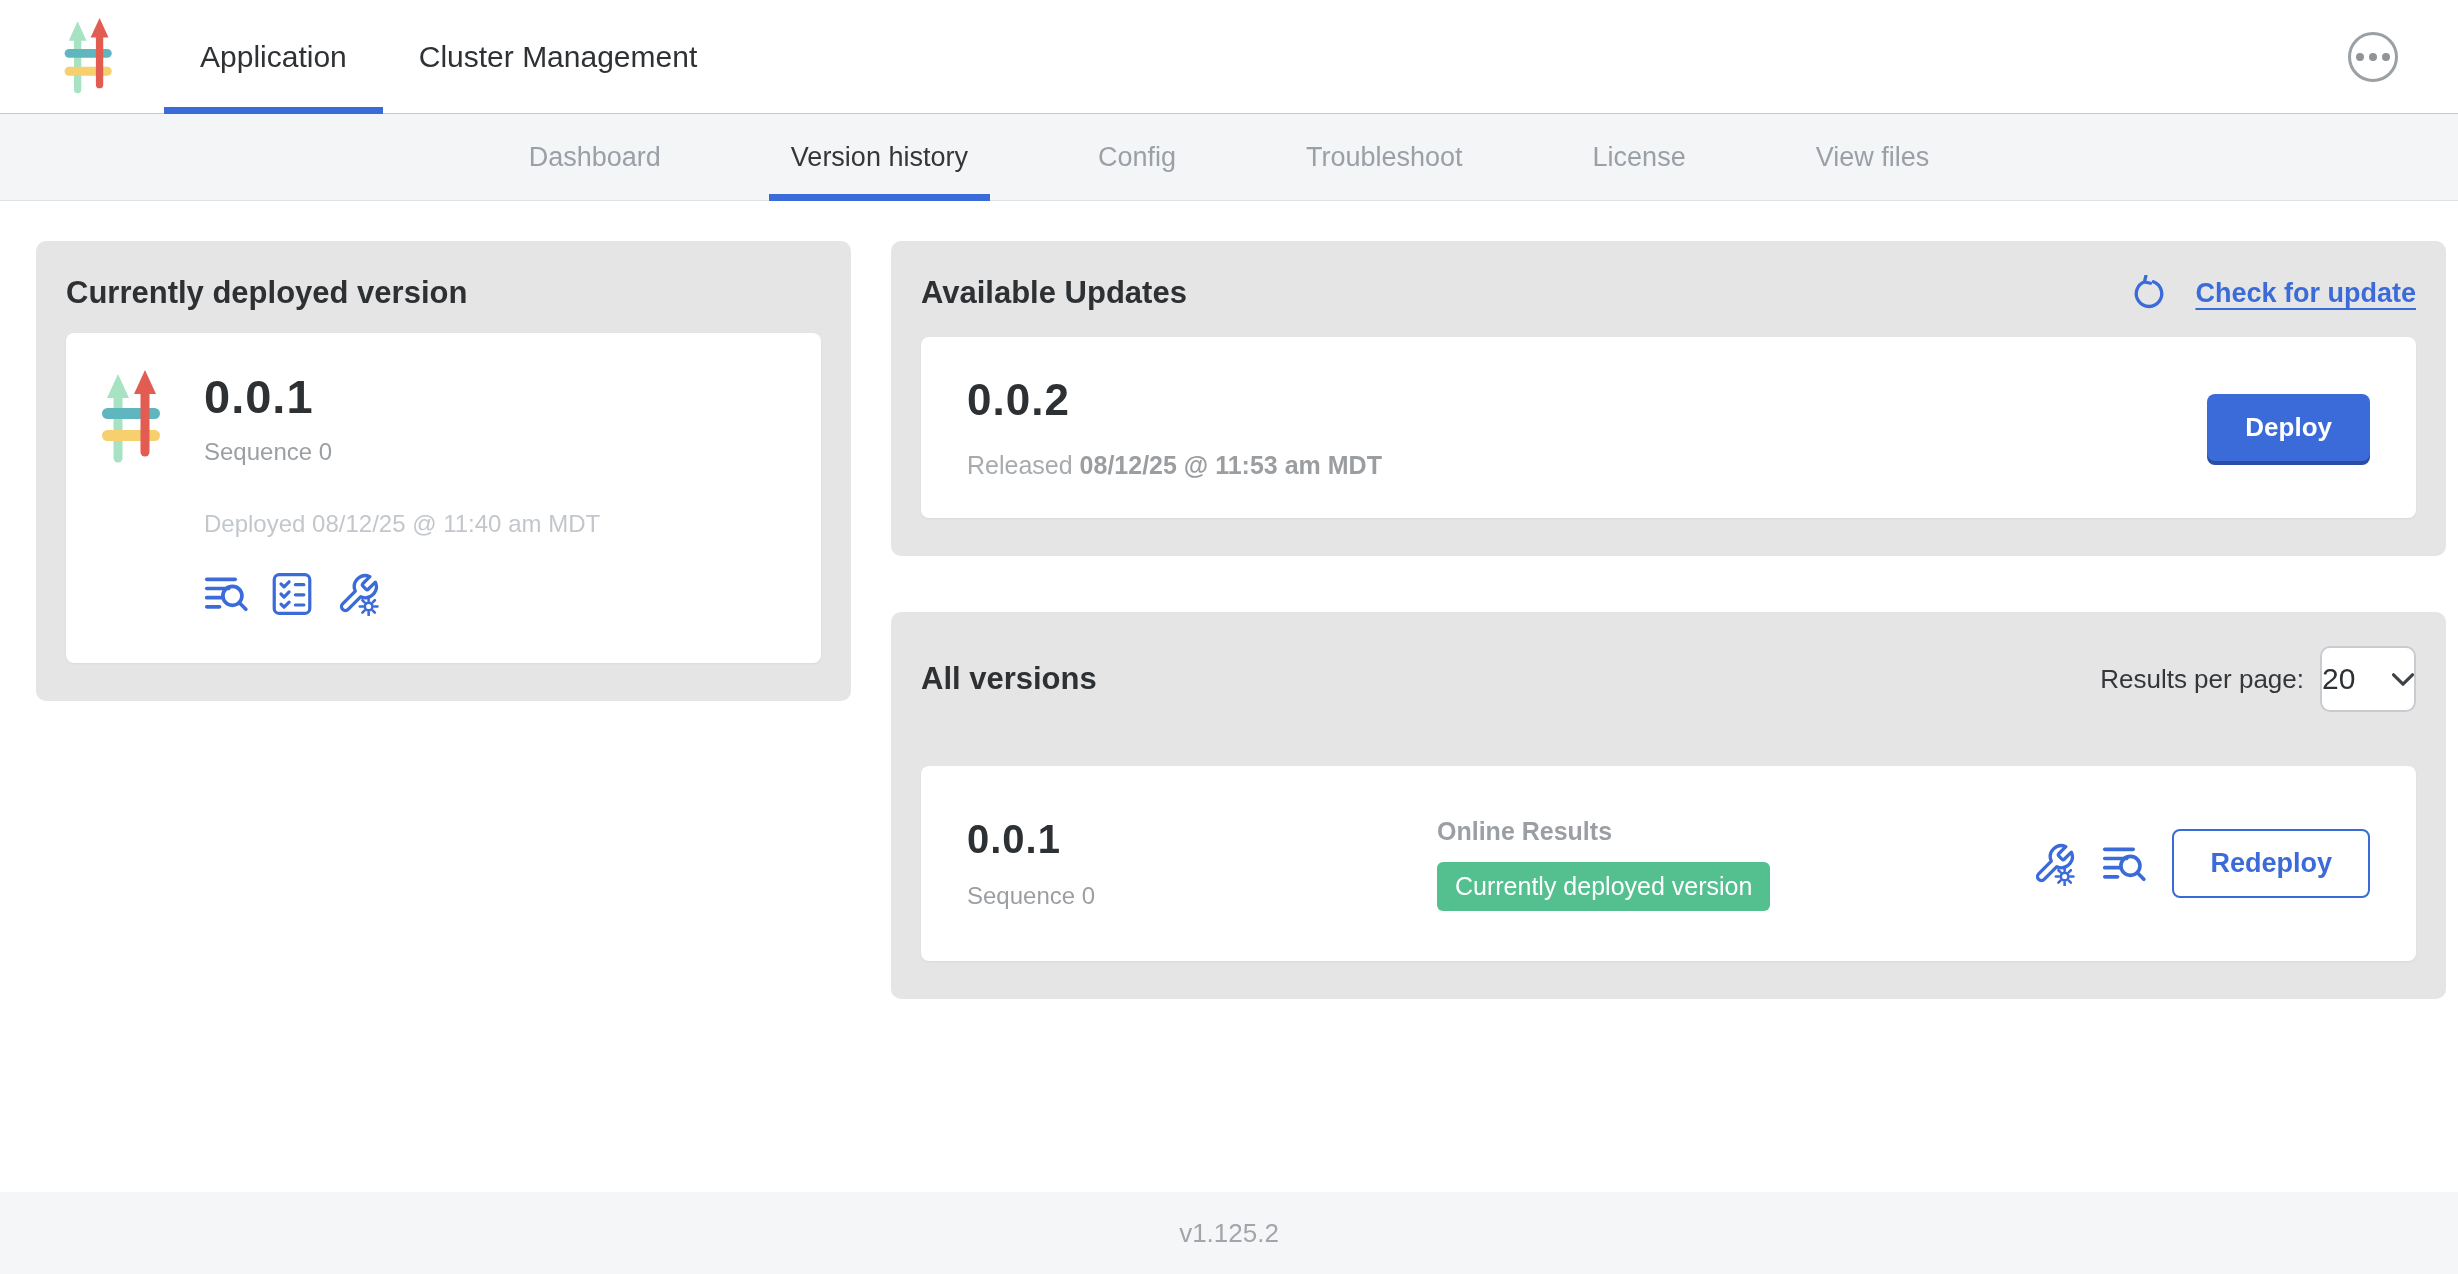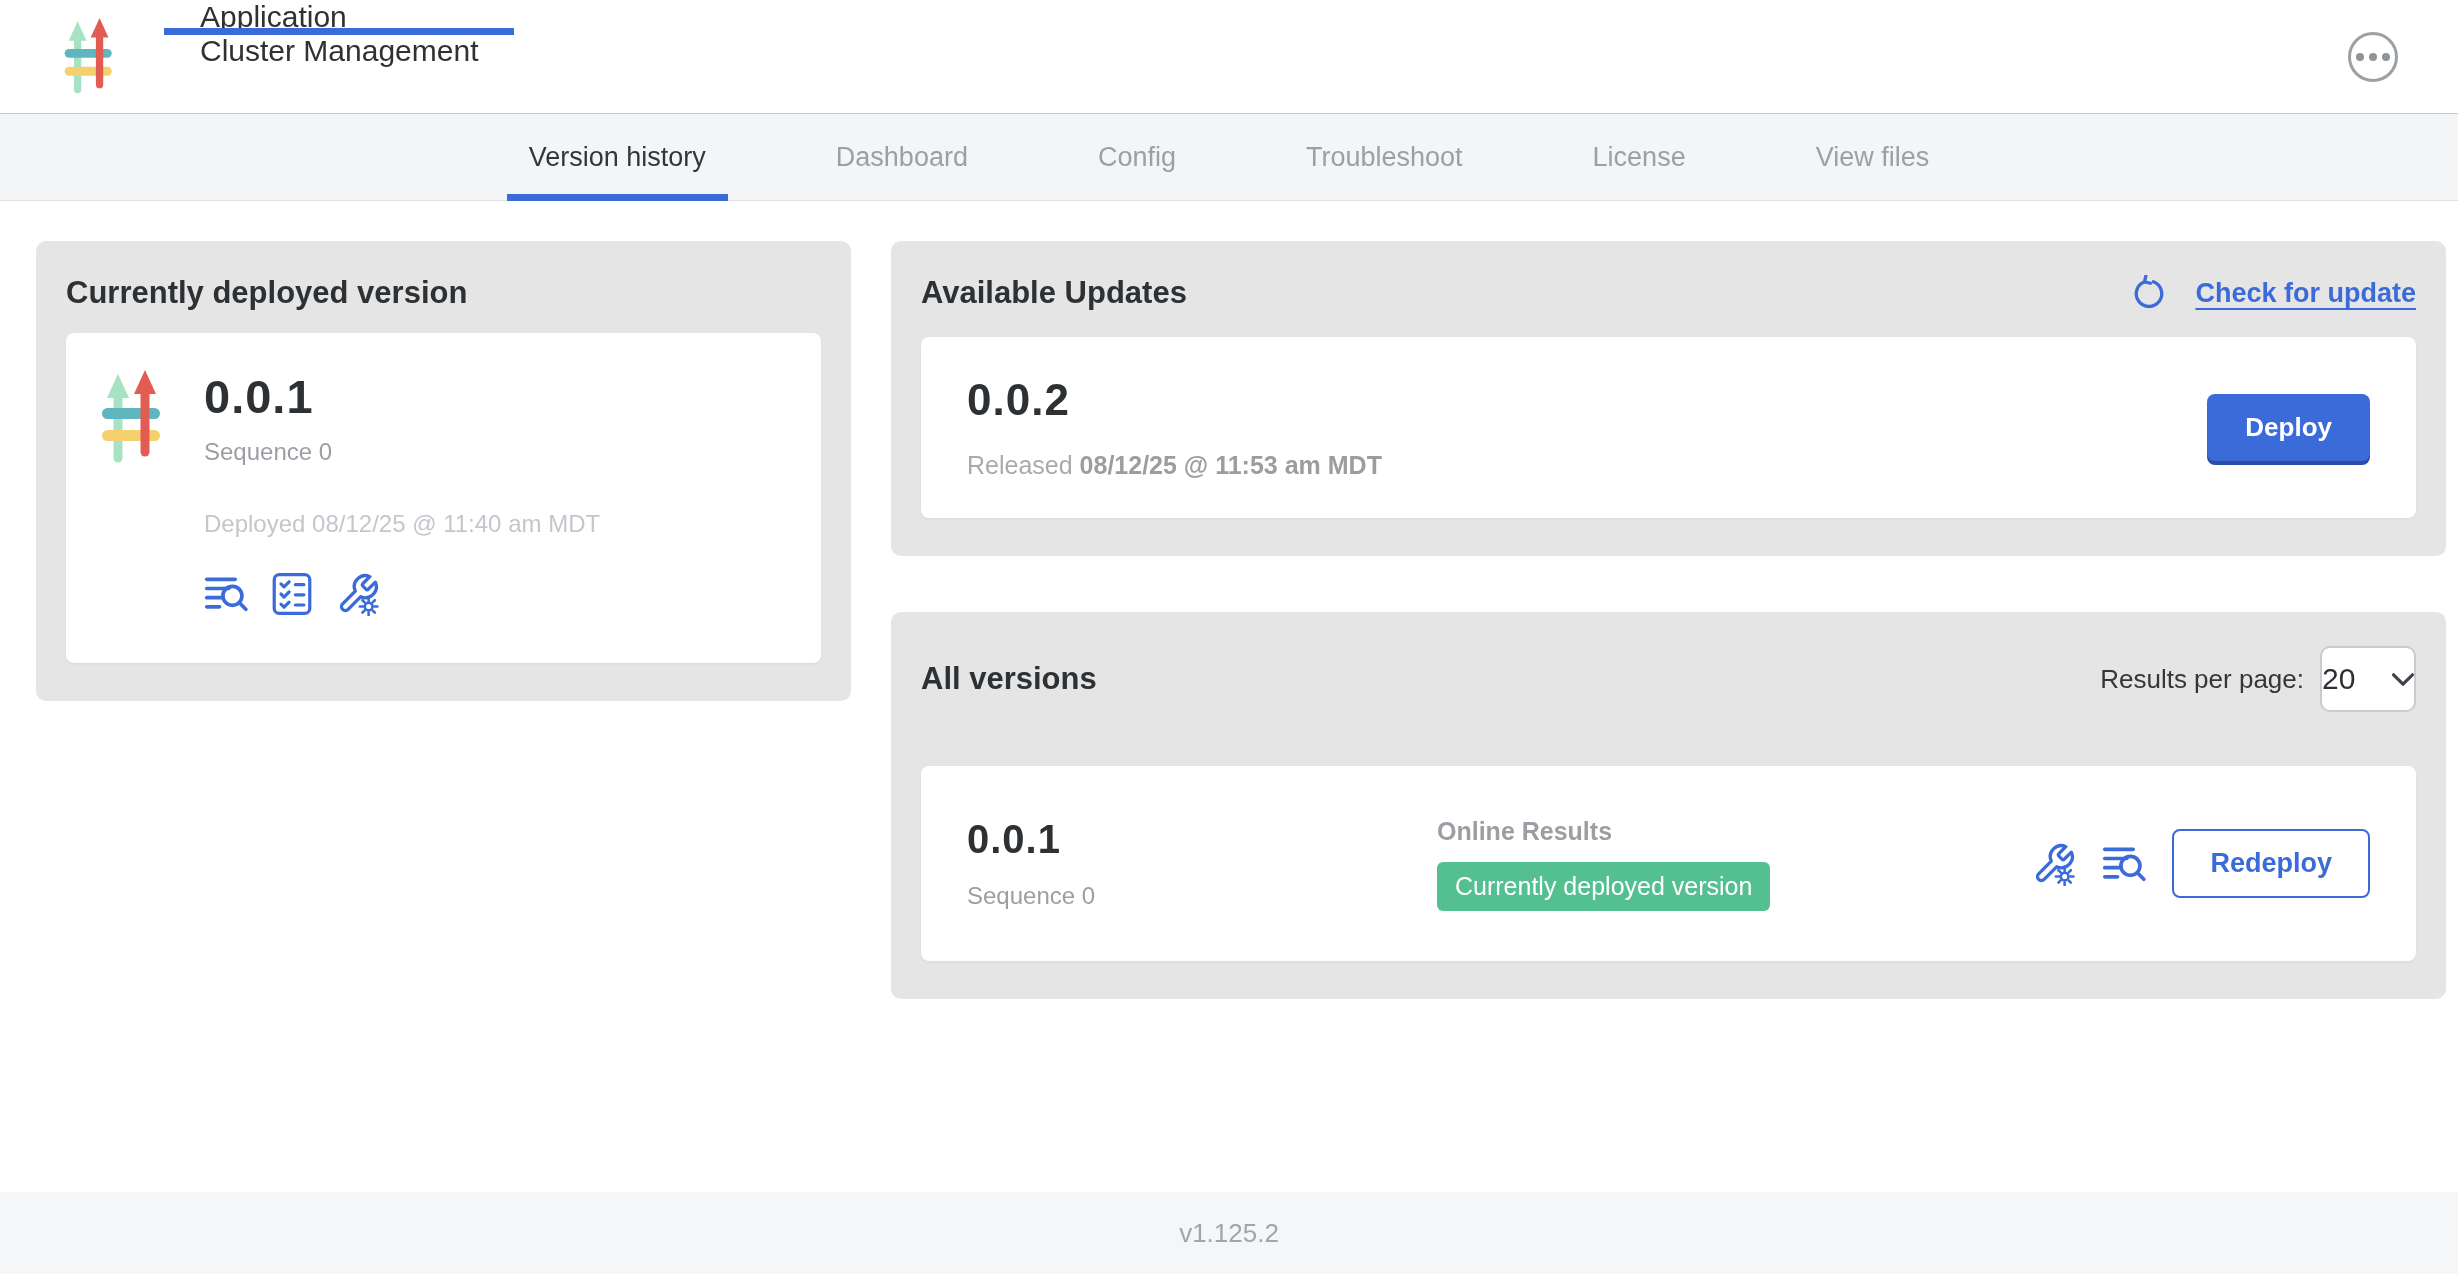--- a/index.html
+++ b/index.html
@@ -4,21 +4,21 @@
 <style>
   * { margin:0; padding:0; box-sizing:border-box; }
   html,body { width:2458px; height:1274px; }
   body { font-family:"Liberation Sans", sans-serif; background:#ffffff; color:#323436; }
   .page { width:2458px; height:1274px; display:flex; flex-direction:column; overflow:hidden; }
 
   
   .topnav { height:114px; background:#fff; border-bottom:1px solid #c6cacd; display:flex; align-items:stretch; position:relative; flex:0 0 auto; }
   .nav-logo { align-self:center; margin-left:56px; width:66px; height:78px; }
   .nav-logo svg { width:100%; height:100%; }
-  .top-tabs { display:flex; margin-left:42px;flex-direction:column; }
+  .top-tabs { display:flex; margin-left:42px; }
   .top-tab { display:flex; align-items:center; padding:0 36px; font-size:30px; color:#2f3235; position:relative; cursor:pointer; }
   .top-tab.active::after { content:""; position:absolute; left:0; right:0; bottom:-1px; height:7px; background:#3b6bd9; }
   .ellipsis-btn { position:absolute; right:60px; top:32px; width:50px; height:50px; border-radius:50%; border:3px solid #9aa0a4; background:#fff; display:flex; align-items:center; justify-content:center; gap:5px; cursor:pointer; }
   .ellipsis-btn .dot { width:8px; height:8px; border-radius:50%; background:#8e9498; }
 
   
   .subnav { height:87px; background:#f4f5f7; border-bottom:1px solid #dfe2e5; display:flex; justify-content:center; column-gap:86px; flex:0 0 auto; }
   .sub-item { display:flex; align-items:center; padding:0 22px; font-size:27px; color:#9aa0a6; position:relative; cursor:pointer; }
   .sub-item.active { color:#34373a; }
   .sub-item.active::after { content:""; position:absolute; left:0; right:0; bottom:-1px; height:7px; background:#3b6bd9; }
@@ -99,25 +99,25 @@
       </div>
     </nav>
     <button class="ellipsis-btn">
       <span class="dot"></span>
       <span class="dot"></span>
       <span class="dot"></span>
     </button>
   </header>
 
   <nav class="subnav">
+    <div class="sub-item">
+      <span>Dashboard</span>
+    </div>
     <div class="sub-item active">
       <span>Version history</span>
-    </div>
-    <div class="sub-item">
-      <span>Dashboard</span>
     </div>
     <div class="sub-item">
       <span>Config</span>
     </div>
     <div class="sub-item">
       <span>Troubleshoot</span>
     </div>
     <div class="sub-item">
       <span>License</span>
     </div>

